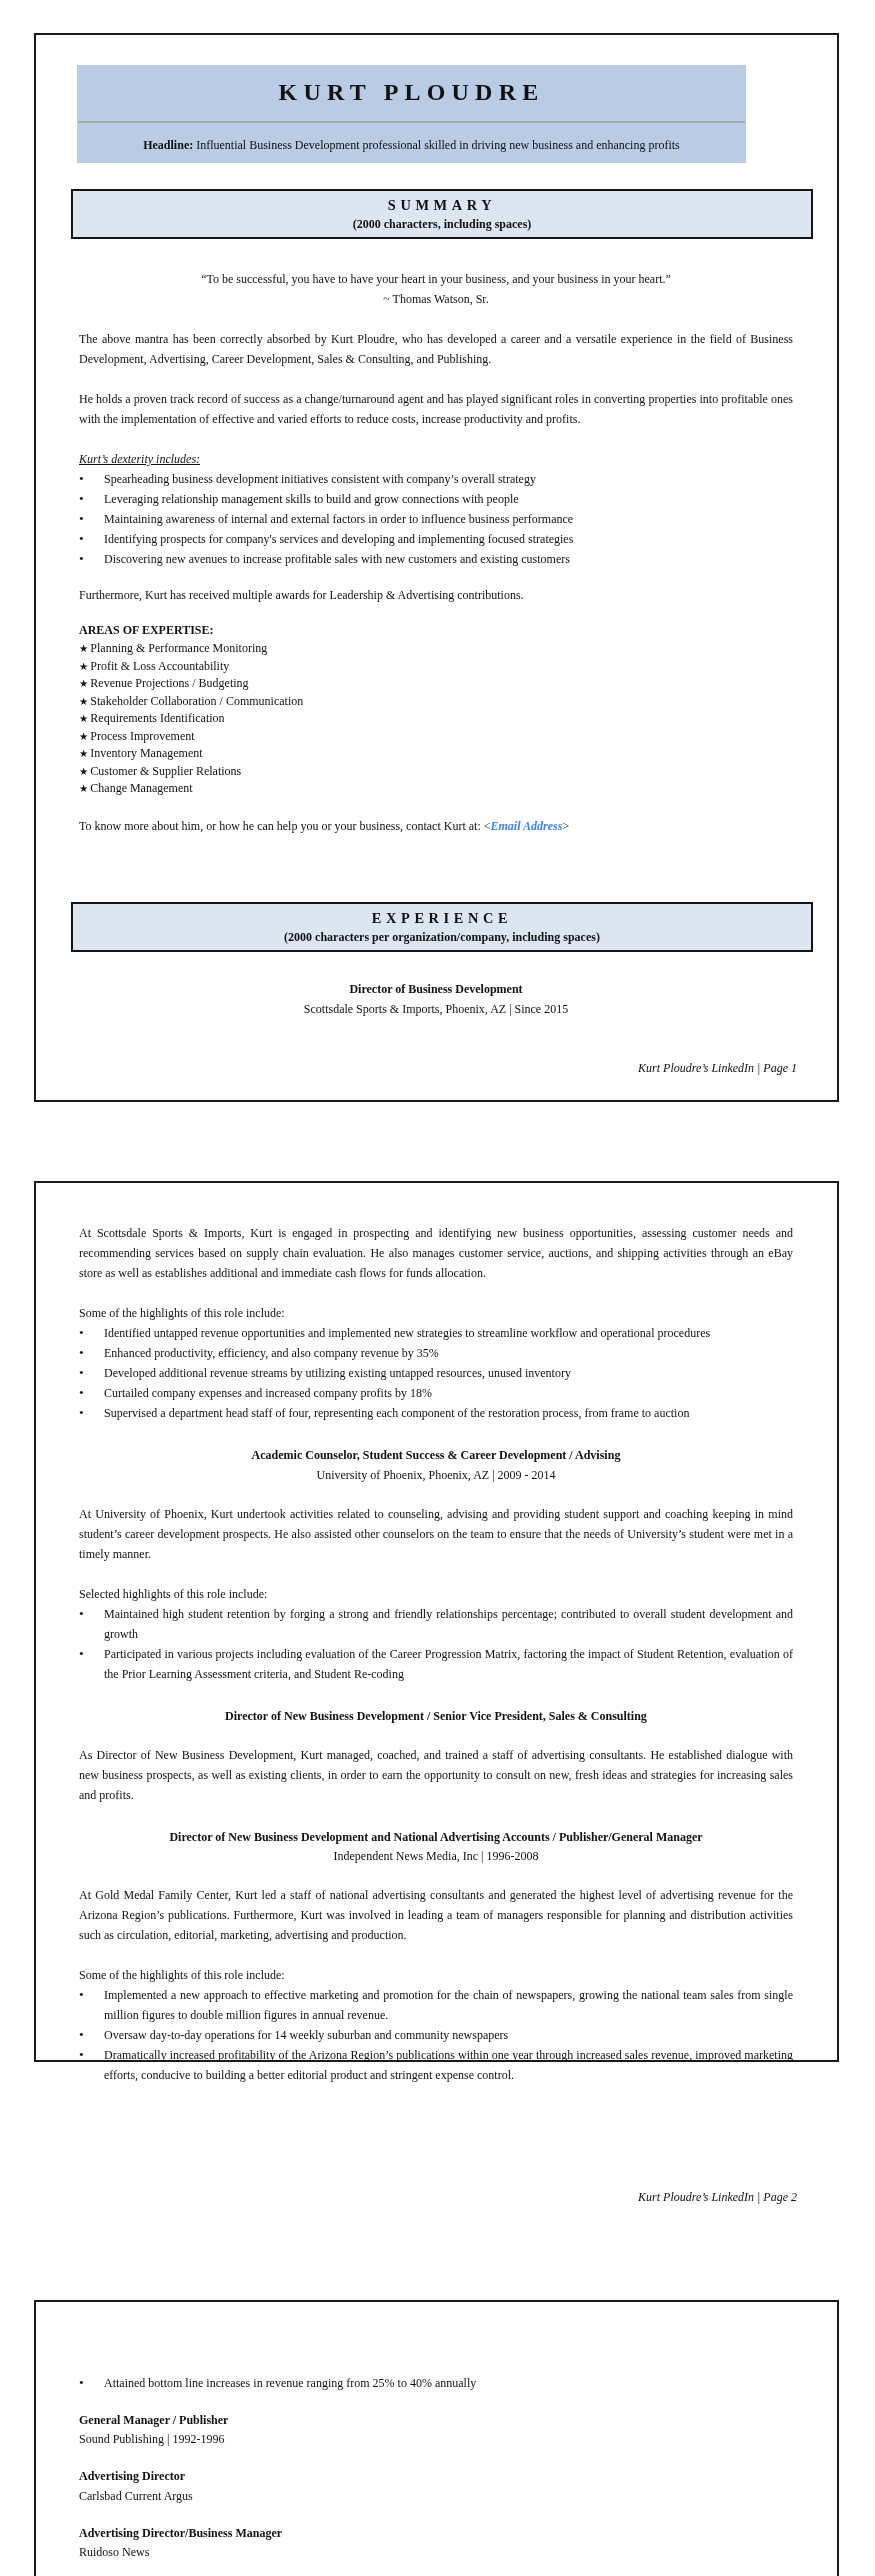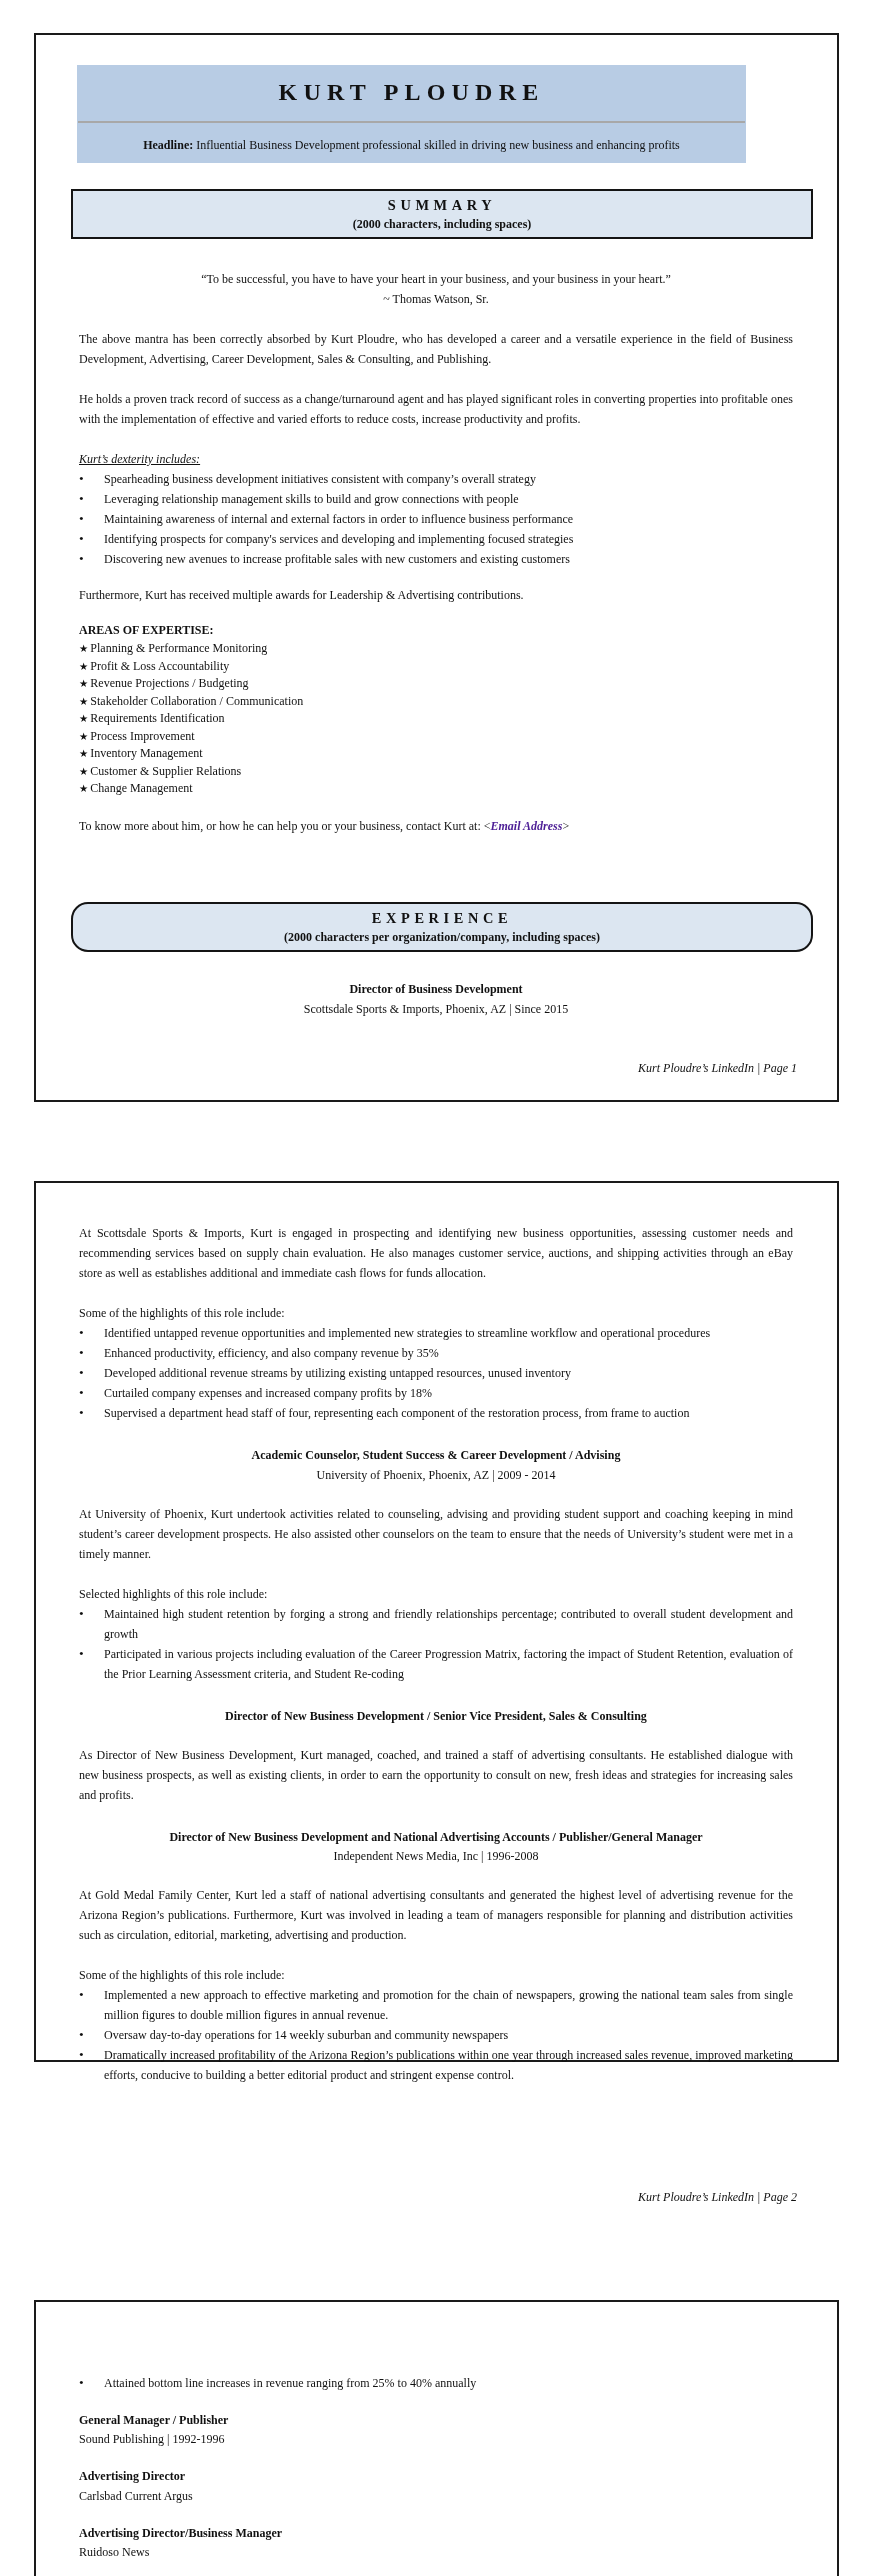--- a/index.html
+++ b/index.html
@@ -65,21 +65,21 @@
   }
   ul.star { list-style: none; margin: 0; padding: 0; }
   ul.star li { font-size: 12px; line-height: 17.5px; }
   .star-icon { display: inline-block; width: 11.3px; font-size: 10.3px; }
 
   .job-title { font-weight: bold; font-size: 12px; line-height: 19.6px; }
   .job-sub { font-size: 12px; line-height: 19.6px; }
   .footer {
     position: absolute; right: 40px; font-style: italic; font-size: 12px;
   }
-  .email { color: #4c1d95; font-weight: bold; font-style: italic; }
+  .email { color: #3b82f6; font-weight: bold; font-style: italic; }
   .u-italic { font-style: italic; text-decoration: underline; }
   .bold { font-weight: bold; }
 </style>
 </head>
 <body>
 
 <div class="page" id="page1">
 
   <div class="name-box">
     <div class="name">KURT PLOUDRE</div>
@@ -122,21 +122,21 @@
       <li><span class="star-icon">★</span><span>Requirements Identification</span></li>
       <li><span class="star-icon">★</span><span>Process Improvement</span></li>
       <li><span class="star-icon">★</span><span>Inventory Management</span></li>
       <li><span class="star-icon">★</span><span>Customer &amp; Supplier Relations</span></li>
       <li><span class="star-icon">★</span><span>Change Management</span></li>
     </ul>
     <div style="height:18.5px"></div>
     <p><span>To know more about him, or how he can help you or your business, contact Kurt at: &lt;</span><a class="email">Email Address</a><span>&gt;</span></p>
   </div>
 
-  <div class="sec" style="top:867px;height:50px;border-radius:17px;">
+  <div class="sec" style="top:867px;height:50px;">
     <div class="sec-title" style="margin-top:3.6px;">EXPERIENCE</div>
     <div class="sec-sub">(2000 characters per organization/company, including spaces)</div>
   </div>
 
   <div class="content center" style="top:938px;text-align:center;">
     <div class="job-title">Director of Business Development</div>
     <div class="job-sub">Scottsdale Sports &amp; Imports, Phoenix, AZ | Since 2015</div>
   </div>
 
   <div class="footer" style="top:1026px;">Kurt Ploudre’s LinkedIn | Page 1</div>

